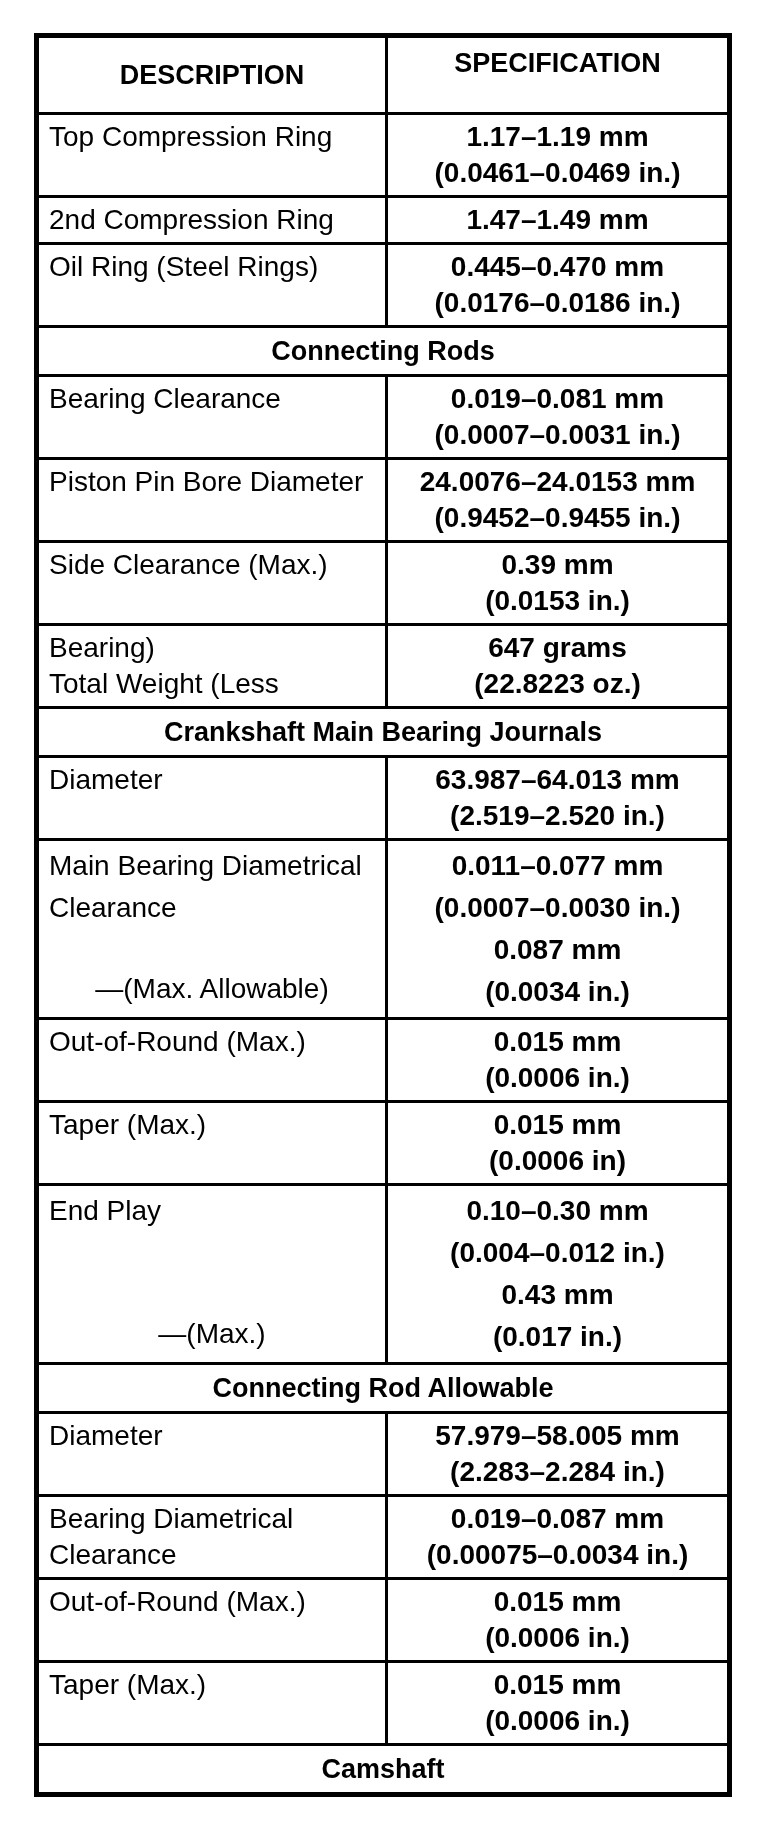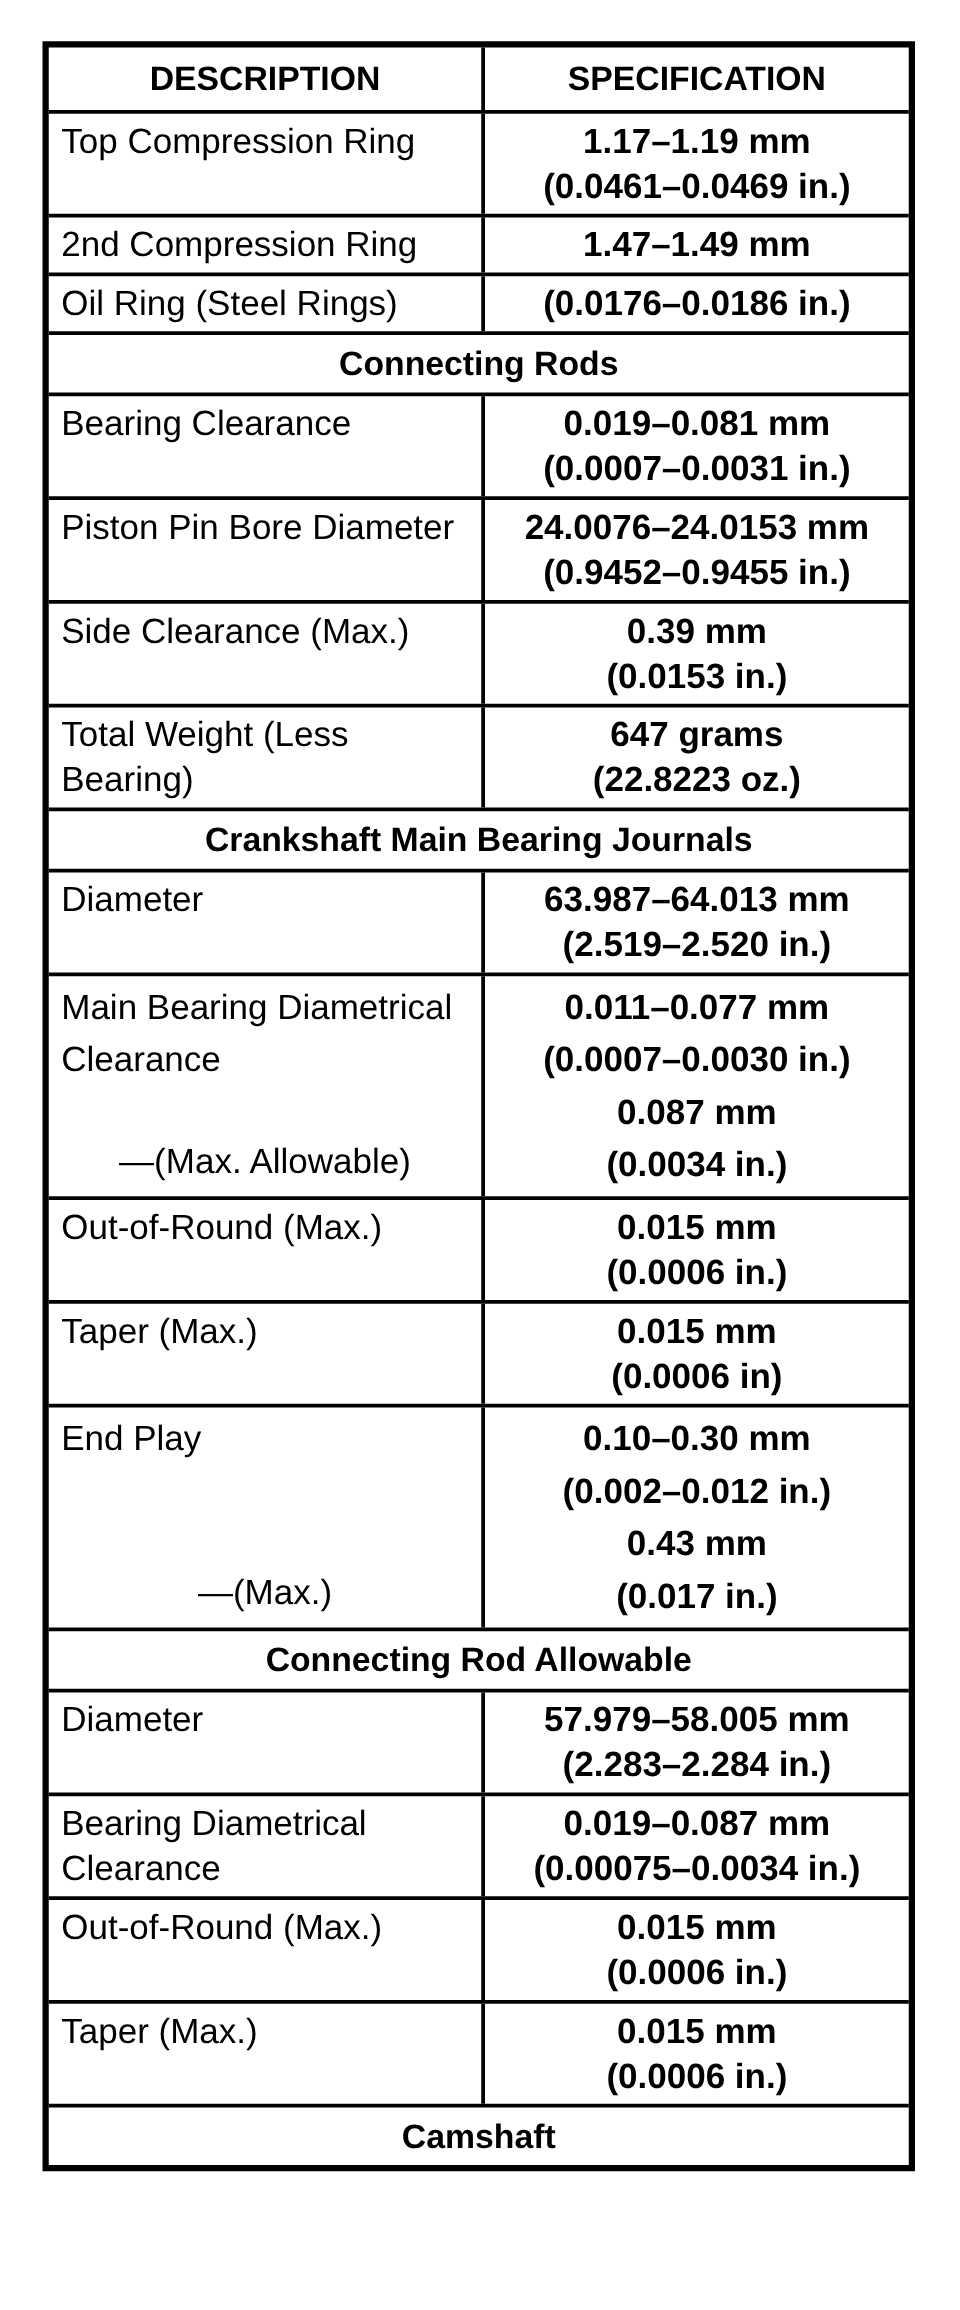--- a/index.html
+++ b/index.html
@@ -62,21 +62,21 @@
   .sub-label {
     text-align: center;
     padding-right: 4px;
     margin-top: 39px;
   }
   .row-header .cell,
   .row-section .cell {
     font-weight: bold;
     text-align: center;
   }
-  .row-header .cell-desc { padding: 7px 6px; }
+  .row-header .cell-desc { padding: 19px 6px; }
   .row-header .cell-spec { padding: 7px 8px; }
   .row-header .line,
   .section-title {
     font-size: 27px;
     line-height: 36px;
     height: 36px;
     font-weight: bold;
   }
   .cell-section {
     flex: 1 1 auto;
@@ -116,20 +116,21 @@
       <div class="cell cell-spec">
         <div class="line">1.47–1.49 mm</div>
       </div>
     </div>
 
     <div class="row">
       <div class="cell cell-desc">
         <div class="line">Oil Ring (Steel Rings)</div>
       </div>
       <div class="cell cell-spec">
+        <div class="line">0.445–0.470 mm</div>
         <div class="line">(0.0176–0.0186 in.)</div>
       </div>
     </div>
 
     <div class="row row-section">
       <div class="cell cell-section">
         <div class="section-title">Connecting Rods</div>
       </div>
     </div>
 
@@ -158,22 +159,22 @@
         <div class="line">Side Clearance (Max.)</div>
       </div>
       <div class="cell cell-spec">
         <div class="line">0.39 mm</div>
         <div class="line">(0.0153 in.)</div>
       </div>
     </div>
 
     <div class="row">
       <div class="cell cell-desc">
+        <div class="line">Bearing)</div>
         <div class="line">Total Weight (Less</div>
-        <div class="line">Bearing)</div>
       </div>
       <div class="cell cell-spec">
         <div class="line">647 grams</div>
         <div class="line">(22.8223 oz.)</div>
       </div>
     </div>
 
     <div class="row row-section">
       <div class="cell cell-section">
         <div class="section-title">Crankshaft Main Bearing Journals</div>
@@ -225,21 +226,21 @@
     </div>
 
     <div class="row row-tall">
       <div class="cell cell-desc">
         <div class="line">End Play</div>
         <div class="line"></div>
         <div class="line sub-label">—(Max.)</div>
       </div>
       <div class="cell cell-spec">
         <div class="line">0.10–0.30 mm</div>
-        <div class="line">(0.002–0.012 in.)</div>
+        <div class="line">(0.004–0.012 in.)</div>
         <div class="line">0.43 mm</div>
         <div class="line">(0.017 in.)</div>
       </div>
     </div>
 
     <div class="row row-section">
       <div class="cell cell-section">
         <div class="section-title">Connecting Rod Allowable</div>
       </div>
     </div>

